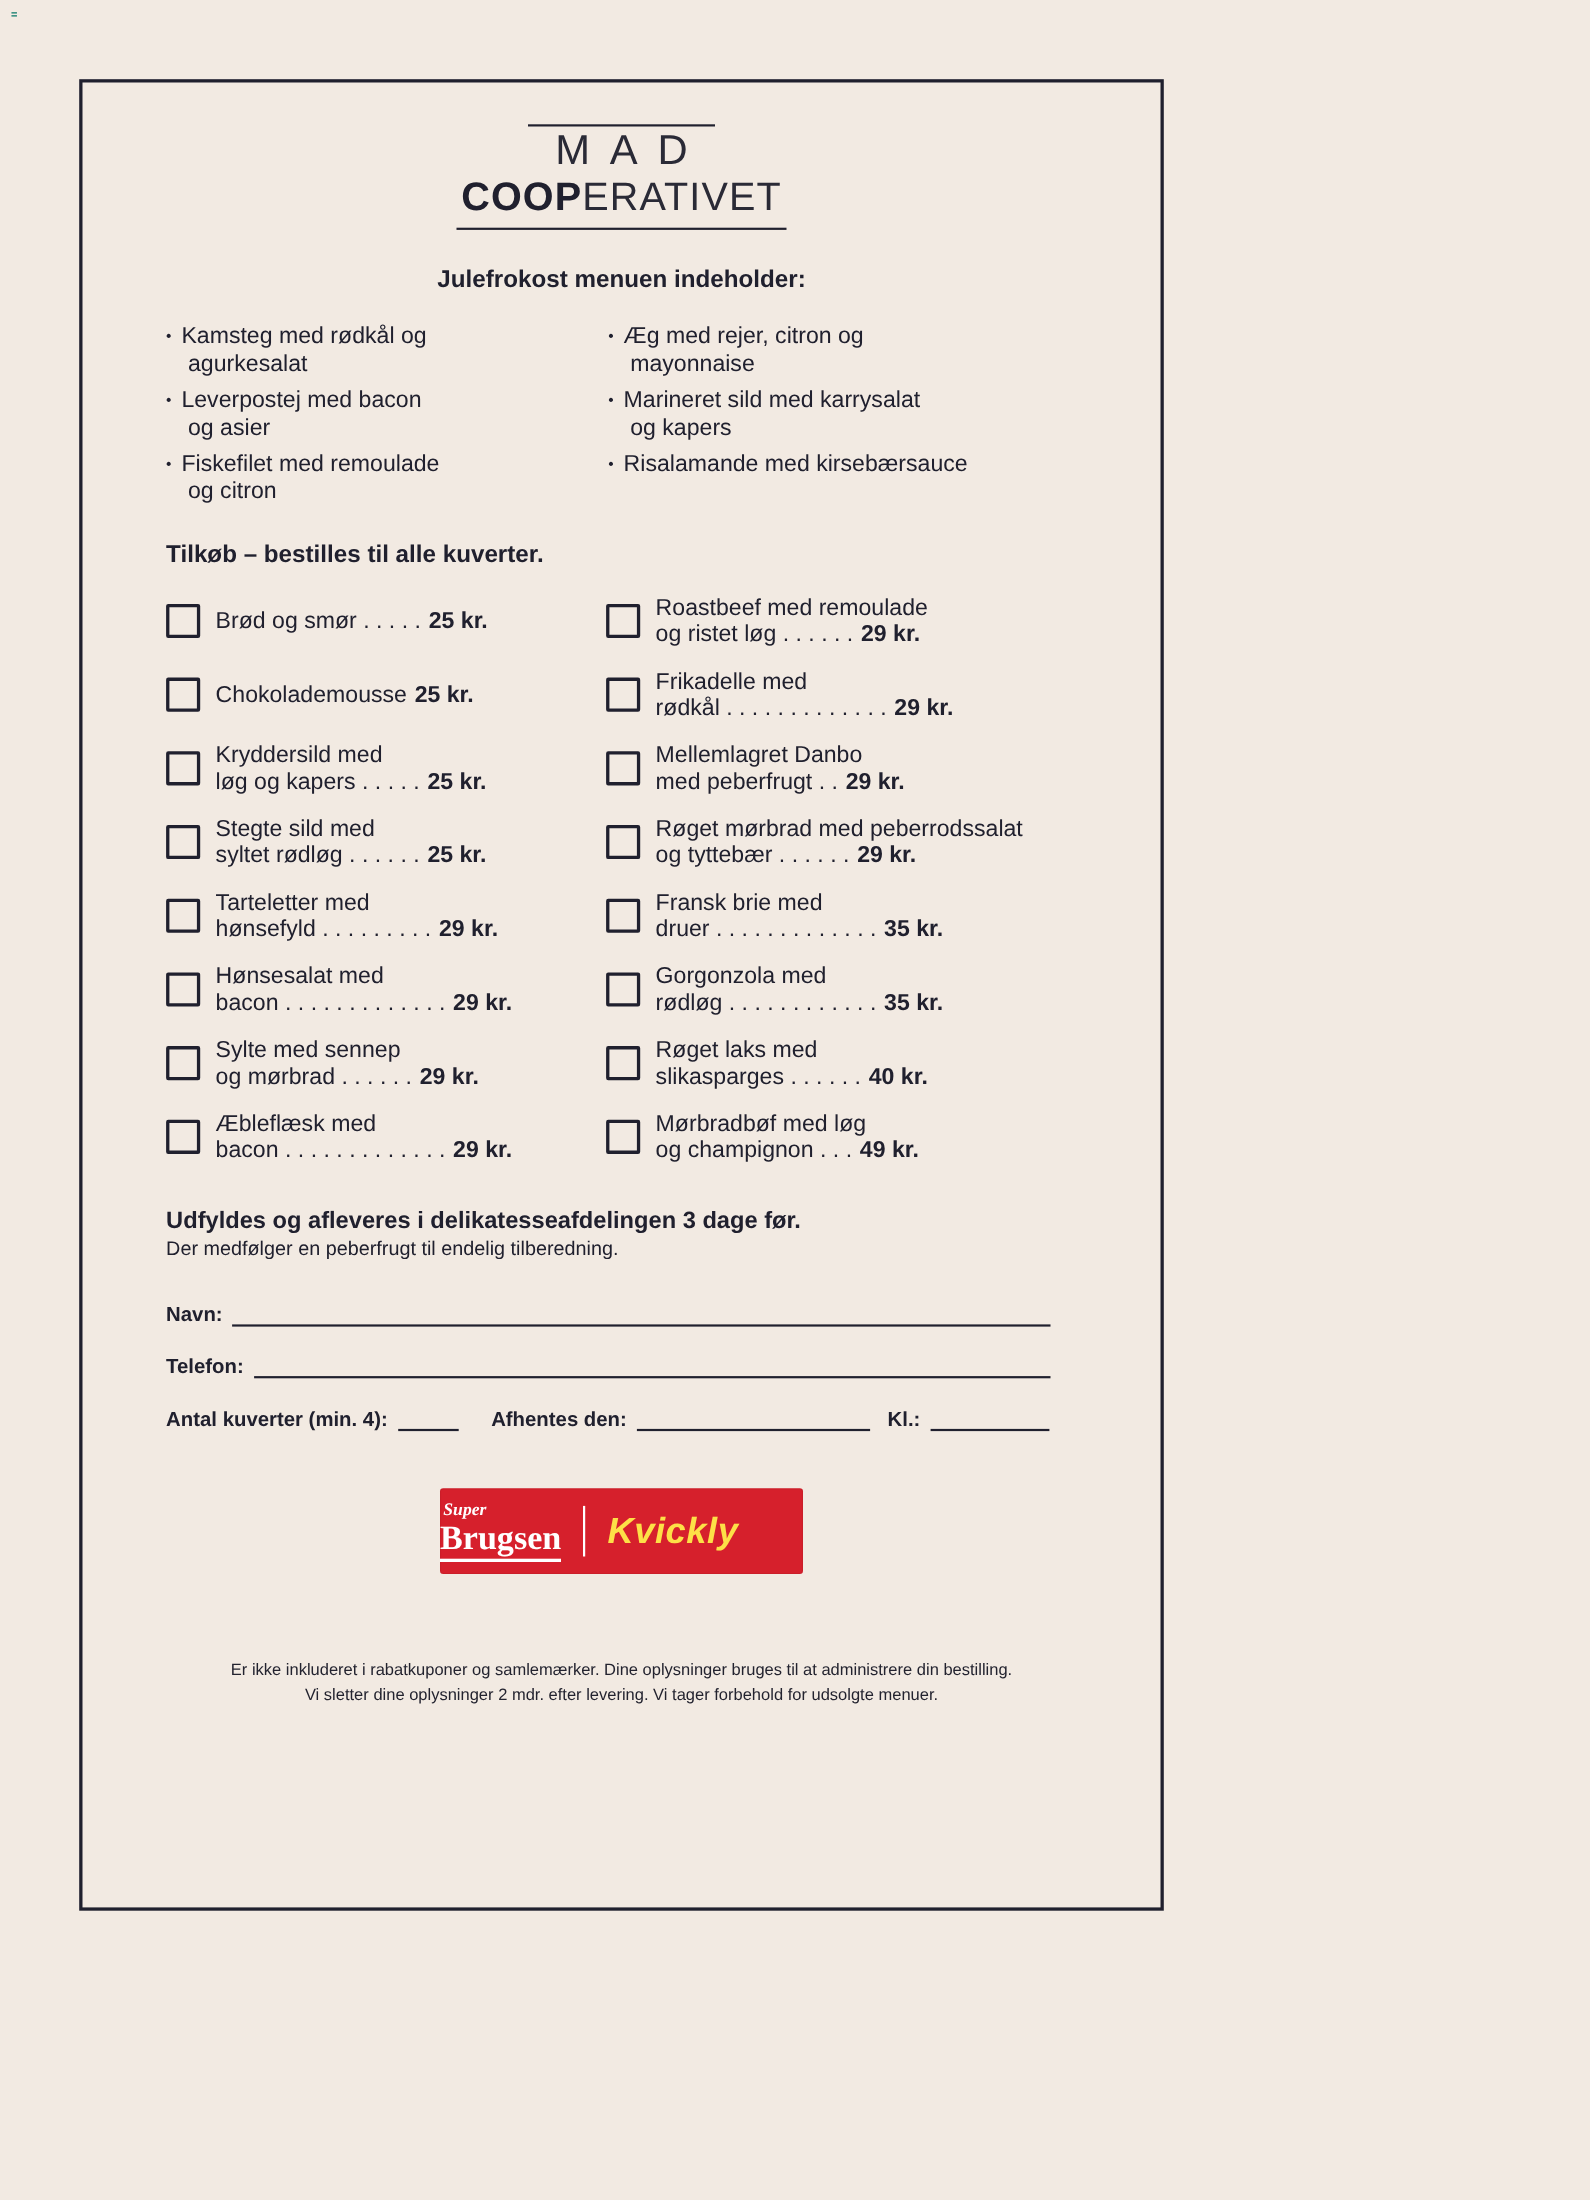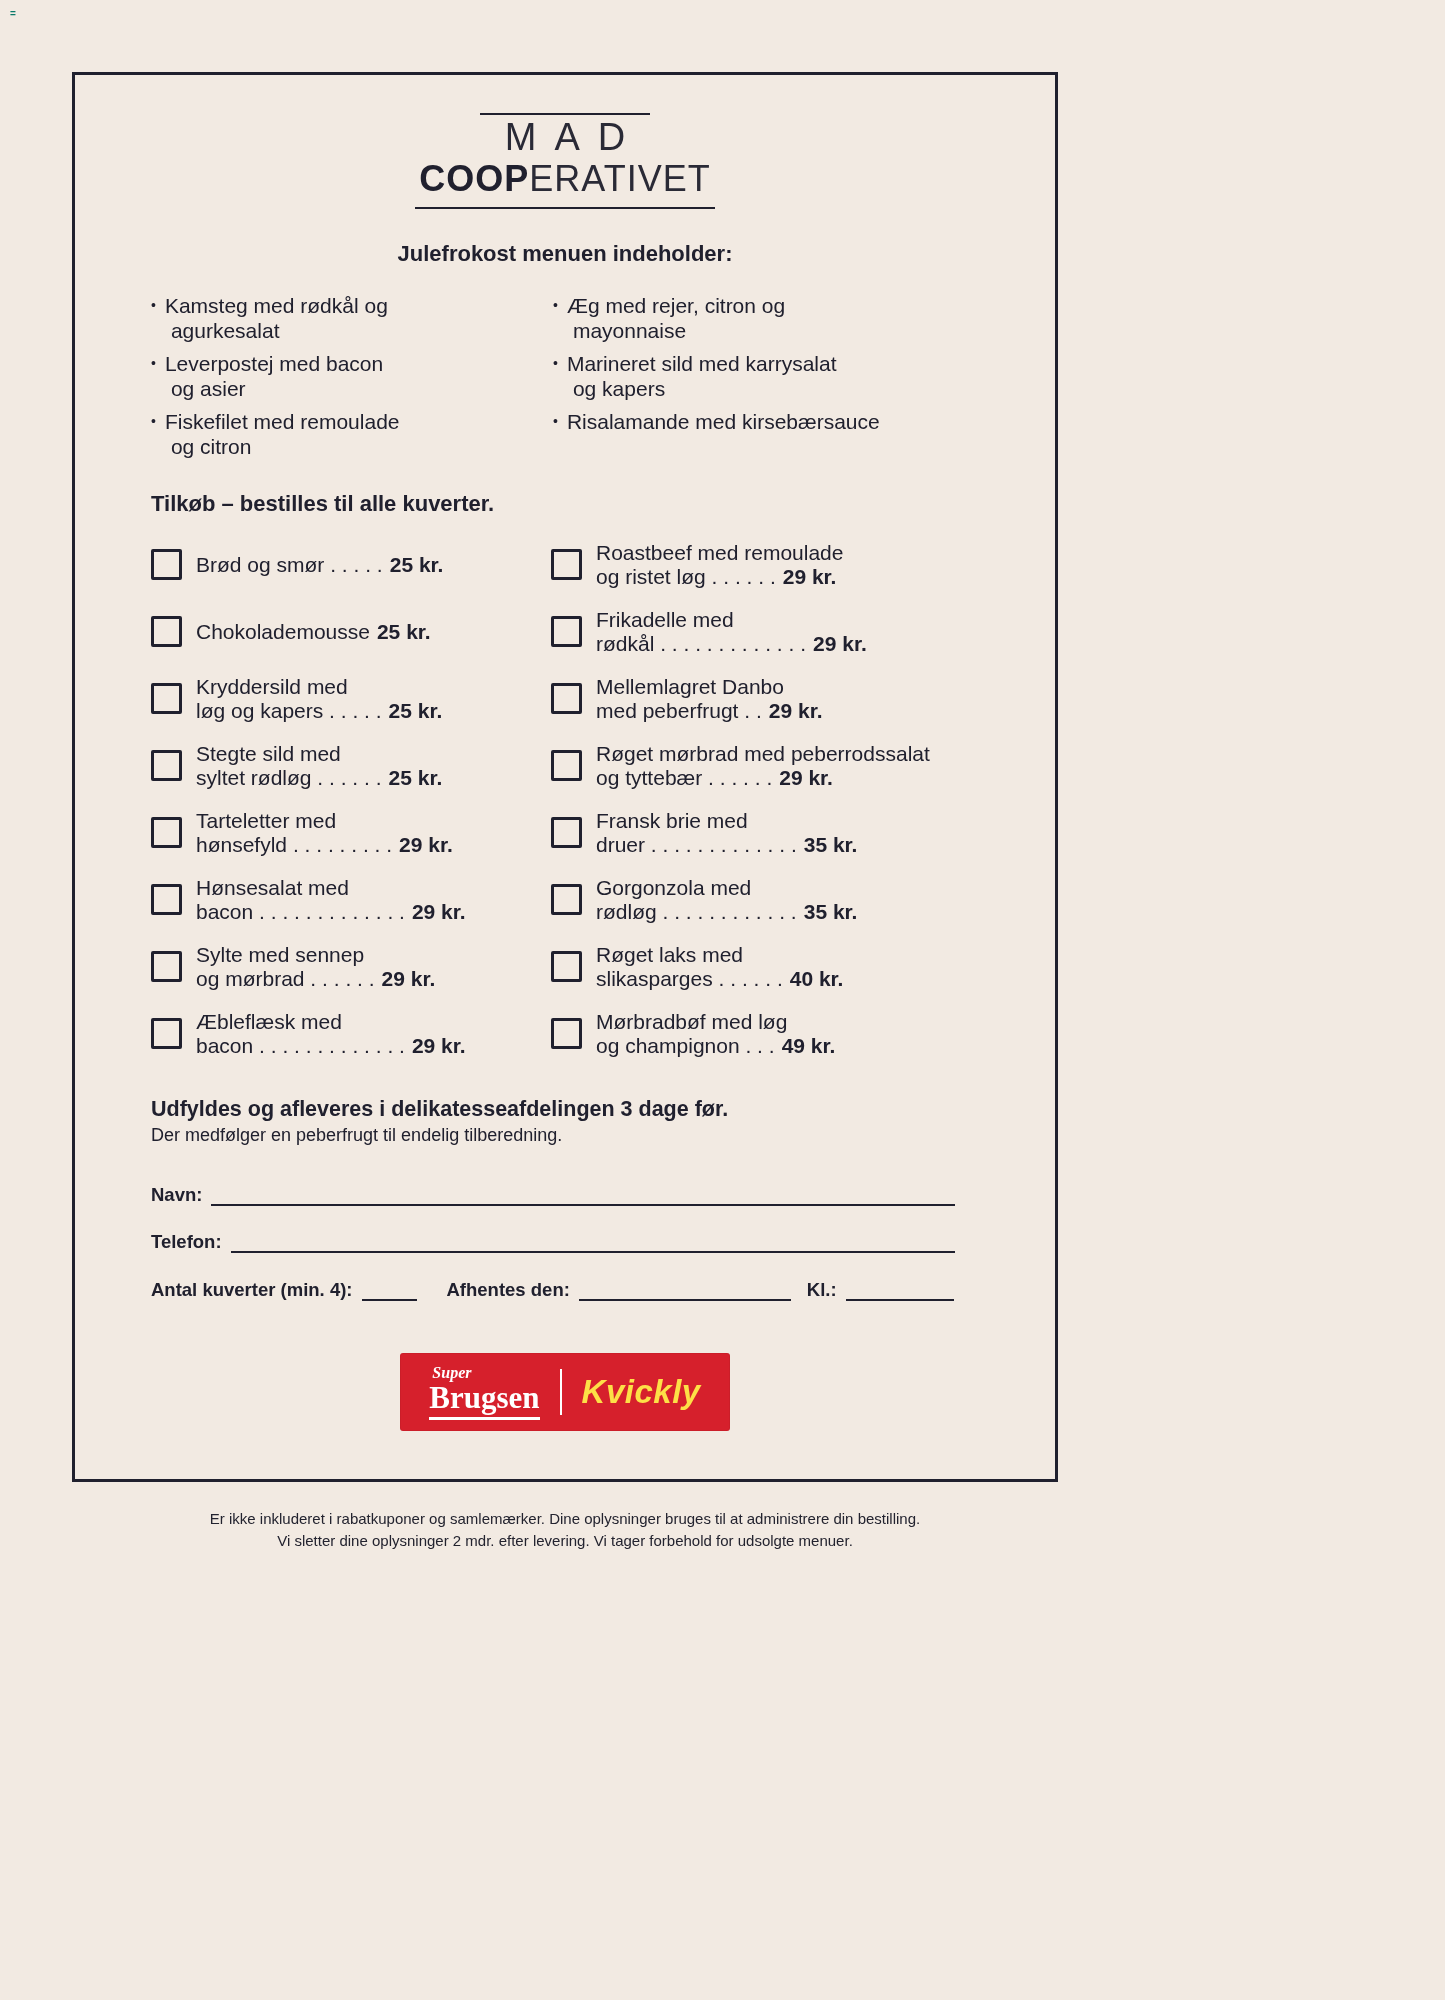--- a/index.html
+++ b/index.html
@@ -7,21 +7,21 @@
   .page {
     position:relative; width:1445px; height:2000px;
     background:#f2eae2; overflow:hidden;
     font-family:"Liberation Sans", sans-serif; color:#20202e;
   }
   .corner-mark{
     position:absolute; left:10px; top:8px;
     font-size:10px; font-weight:bold; color:#0a7a6a; letter-spacing:0;
   }
   .form-box{
-    position:absolute; left:72px; top:72px; width:986px; height:1410px;
+    position:absolute; left:72px; top:72px; width:986px; height:1665px;
     border:3px solid #20202e; padding:0 76px;
   }
   
   .logo{ margin:38px auto 0; text-align:center; }
   .logo-line-top{ width:170px; height:2px; background:#20202e; margin:0 auto; }
   .logo-mad{ font-size:38px; line-height:44px; font-weight:400; letter-spacing:18px; text-indent:18px; color:#2a2a36; }
   .logo-coop{ font-size:36px; line-height:40px; letter-spacing:1px; color:#2a2a36; }
   .logo-coop .bold{ font-weight:800; color:#20202e;margin-top:32px; }
   .logo-line-bottom{ width:300px; height:2px; background:#20202e; margin:8px auto 0; }
   
@@ -52,21 +52,21 @@
   .form-line{ border-bottom:2px solid #20202e; height:22px; margin-left:9px; }
   .grow{ flex:1 1 auto; }
   .w-short{ width:55px; }
   .w-med{ width:212px; }
   .w-time{ width:108px; }
   .gap-a{ width:30px; } .gap-b{ width:16px; }
   
   .brand-banner{
     width:330px; height:78px; margin:52px auto 0;
     background:#d6202c; border-radius:3px;
-    display:flex; align-items:center; justify-content:center; gap:20px;
+    display:flex; align-items:center; gap:20px;
     box-shadow:0 0 0 1px rgba(0,0,0,0.05) inset;
   }
   .superbrugsen{ display:flex; flex-direction:column; color:#fff; line-height:1; }
   .super{ font-family:"Liberation Serif", serif; font-style:italic; font-weight:bold; font-size:16px; margin:0 0 1px 3px; }
   .brugsen{ font-family:"Liberation Serif", serif; font-weight:bold; font-size:31px; border-bottom:3px solid #fff; padding-bottom:4px; }
   .divider{ width:2px; height:46px; background:#fff; }
   .kvickly{ color:#fde047; font-weight:bold; font-style:italic; font-size:33px; letter-spacing:.5px; }
   
   .footer{
     position:absolute; left:72px; top:1508px; width:986px;

